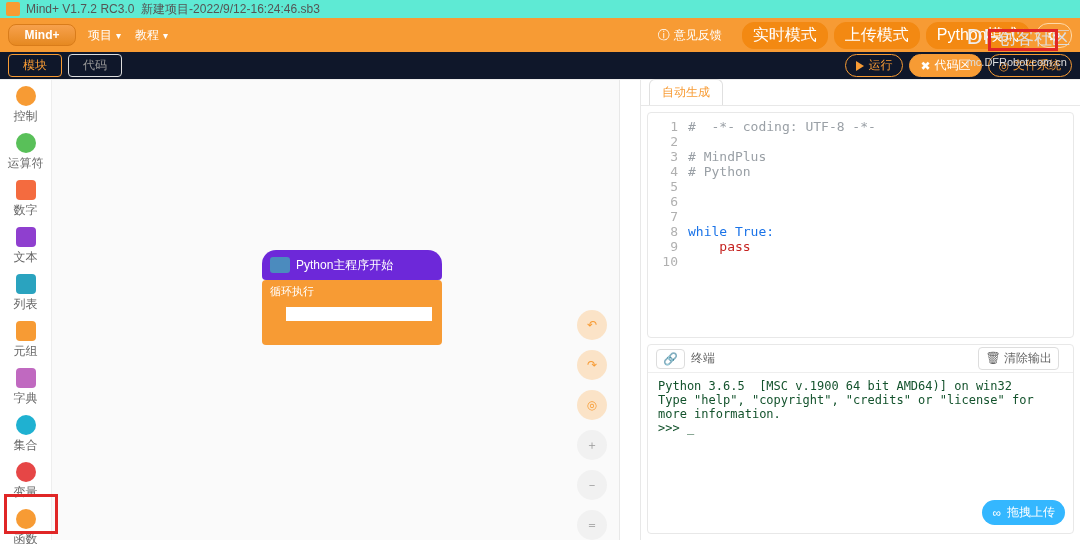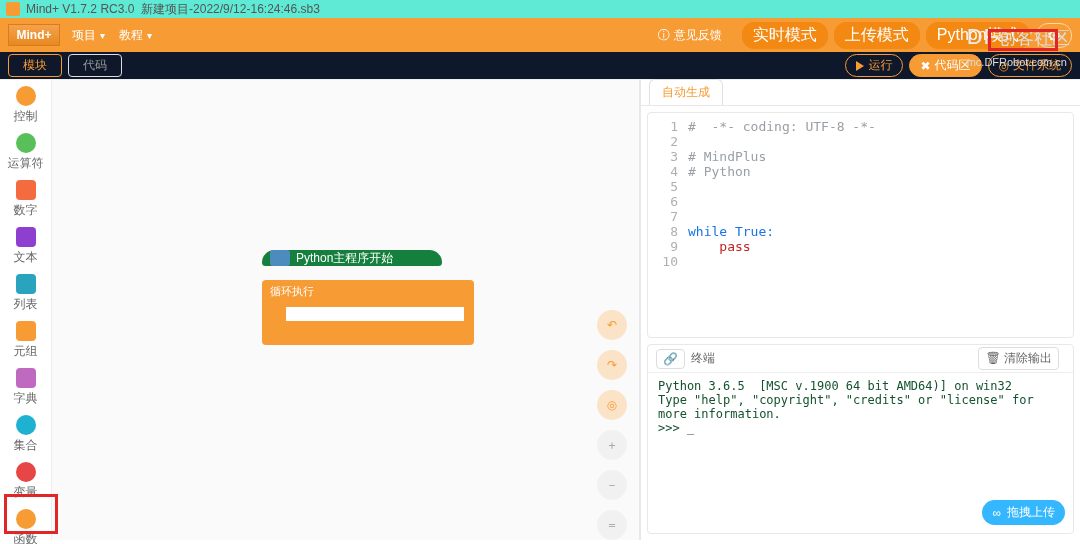--- a/index.html
+++ b/index.html
@@ -1,20 +1,20 @@
 <!DOCTYPE html>
 <html><head>
 <meta charset="utf-8">
 <style>
   * { box-sizing: border-box; margin: 0; padding: 0; }
   html, body { width: 1080px; height: 544px; font-family: "Microsoft YaHei", Arial, sans-serif; font-size: 12px; overflow: hidden; }
   .titlebar { display: flex; align-items: center; height: 18px; padding: 0 6px; background: #5eead4; color: #555; }
   .titlebar .icon { width: 14px; height: 14px; margin-right: 6px; background: #f79b34; border-radius: 2px; }
   .menubar { height: 34px; background: #f79b34; display: flex; align-items: center; padding: 0 8px; color: #fff; }
-  .menubar .logo { width: 52px; height: 22px; background: linear-gradient(#f7a14d,#e68921); border: 1px solid #d97c1a; border-radius: 0; margin-right: 12px; display:flex; align-items:center; justify-content:center; font-weight:bold; }
+  .menubar .logo { width: 68px; height: 22px; background: linear-gradient(#f7a14d,#e68921); border: 1px solid #d97c1a; border-radius: 8px; margin-right: 12px; display:flex; align-items:center; justify-content:center; font-weight:bold; }
   .menubar .menu-item { margin-right: 14px; cursor: pointer; display:flex; align-items:center; gap:4px; }
   .chev::after { content: "▾"; font-size: 10px; }
   .menubar .spacer { flex: 1; }
   .menubar .pill { border: 1px solid #ffd9a8; color: #fff; border-radius: 12px; padding: 2px 10px; margin-left: 6px; font-size: 16px; cursor:pointer; }
   .menubar .pill.solid { background: #f38912; border-color:#f38912; }
   .watermark { position: absolute; right: 10px; top: 24px; color: #ddd; font-size: 18px; pointer-events:none; }
   .watermark .big { font-size: 22px; color:#eee; letter-spacing:1px; }
   .toolbar { height: 28px; background: #0f172a; border-bottom: 1px solid #eee; display: flex; align-items: center; padding: 0 8px; }
   .toolbar .tab { border: 1px solid #f79b34; color: #f79b34; border-radius: 4px; padding: 2px 14px; margin-right: 6px; cursor:pointer; font-size:12px;}
   .toolbar .tab.inactive { border-color: #ddd; color: #999; }
@@ -22,30 +22,30 @@
   .toolbar .rbtn { display:flex; align-items:center; gap:4px; border: 1px solid #f79b34; color: #f79b34; border-radius: 12px; padding: 2px 10px; margin-left: 6px; cursor:pointer;}
   .toolbar .rbtn.solid { background: #f79b34; color: #fff; }
   .toolbar .rbtn .tri { display:inline-block; width:0;height:0;border-left:8px solid #f79b34;border-top:5px solid transparent;border-bottom:5px solid transparent;}
   .main { display: flex; height: calc(544px - 22px - 34px - 28px); background: #fff; }
   .palette { width: 52px; border-right: 1px solid #eee; display:flex; flex-direction:column; align-items:center; padding-top:4px; gap:4px;}
   .pal { width: 44px; display:flex; flex-direction:column; align-items:center; cursor:pointer; padding:2px 0;}
   .pal .dot { width: 20px; height: 20px; border-radius: 50%; margin-bottom:2px;}
   .pal .sq  { width: 20px; height: 20px; border-radius: 4px; margin-bottom:2px;}
   .pal span { font-size: 12px; color: #666; }
   .canvas { flex: 1; position: relative; background: #fafafa; border-right: 1px solid #e8e8e8; }
-  .block-hat { position:absolute; left:210px; top:170px; width:180px; height:16px; background:#15803d; border-radius: 14px 14px 4px 4px; color:#fff; display:flex; align-items:center; padding-left:8px; gap:6px;}
+  .block-hat { position:absolute; left:210px; top:170px; width:180px; height:30px; background:#6d28d9; border-radius: 14px 14px 4px 4px; color:#fff; display:flex; align-items:center; padding-left:8px; gap:6px;}
   .block-hat .py { width:20px;height:16px;background:#4b8bbe;border-radius:3px;}
-  .block-c { position:absolute; left:210px; top:200px; width:212px; background:#f79b34; border-radius:4px; color:#fff; font-size:11px;}
+  .block-c { position:absolute; left:210px; top:200px; width:180px; background:#f79b34; border-radius:4px; color:#fff; font-size:11px;}
   .block-c .head { padding:4px 8px;}
   .block-c .slot { height:26px; background:#fff; margin:0 10px 0 24px; border-radius:4px; border-top:4px solid #f79b34; border-bottom:8px solid #f79b34;}
   .block-c .tail { height:16px;}
   .tool-col { position:absolute; right:12px; top:230px; display:flex; flex-direction:column; gap:10px;}
   .tool-col .c { width:30px;height:30px;border-radius:50%;background:#fbe3c7;color:#f79b34;display:flex;align-items:center;justify-content:center;cursor:pointer;}
   .tool-col .c.g { background:#f1f1f1;color:#999;}
-  .right { width: 440px; display:flex; flex-direction:column; border-left:1px solid #e8e8e8;}
+  .right { width: 440px; display:flex; flex-direction:column; border-left:1px solid #e8e8e8;margin-left:20px;}
   .right .tabrow { height:26px; display:flex; align-items:flex-end; padding-left:8px; border-bottom:1px solid #e8e8e8;}
   .right .tabrow .t { border:1px solid #e0e0e0; border-bottom:none; background:#fff; border-radius:6px 6px 0 0; padding:4px 12px; color:#f79b34; font-size:12px;}
   .code { flex:1; background:#fff; padding:6px 0; font-family: Menlo, Consolas, monospace; font-size:13px; color:#333; border:1px solid #e8e8e8; margin:6px; border-radius:4px; overflow:hidden;}
   .code .line { display:flex;}
   .code .ln { width:40px; text-align:right; color:#b0b0b0; padding-right:10px; user-select:none;}
   .code .tx { white-space:pre;}
   .c-comment { color:#9aa0a6;}
   .c-kw { color:#1a73e8;}
   .c-ctrl { color:#c5221f;}
   .term { height:190px; border-top:1px solid #e8e8e8; margin:0 6px 6px; border:1px solid #e8e8e8; border-radius:4px; display:flex; flex-direction:column; position:relative;}

